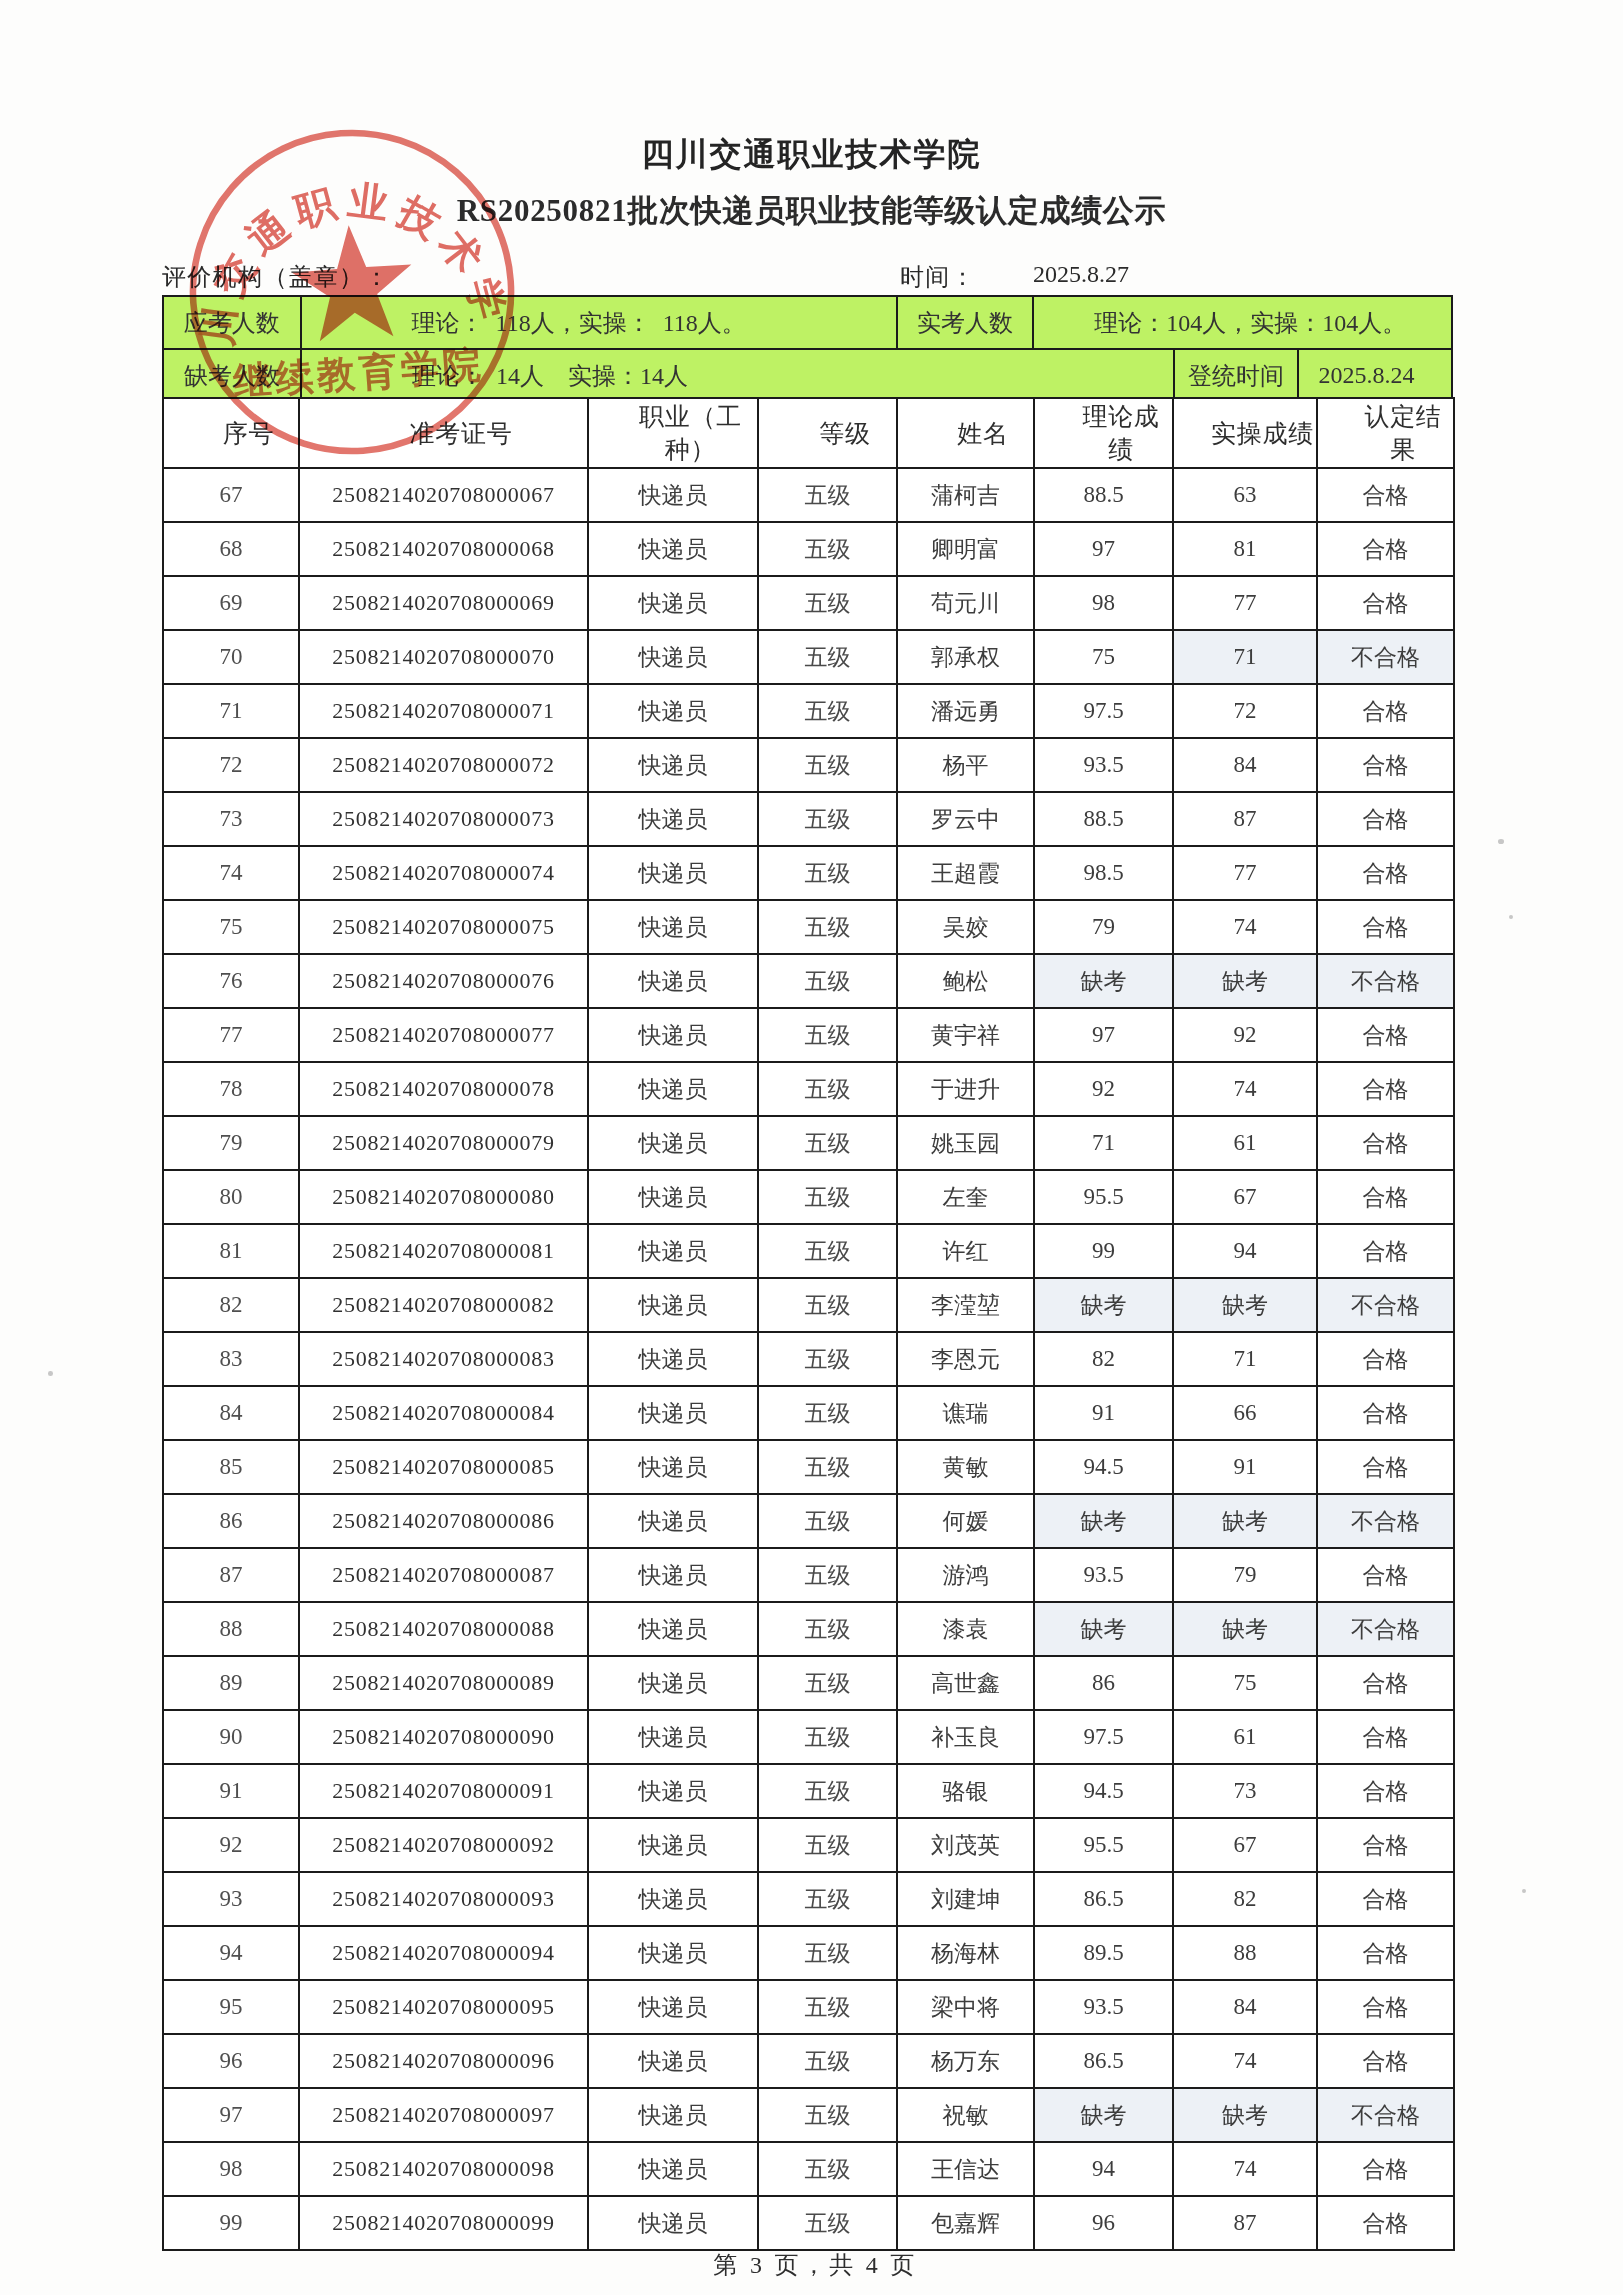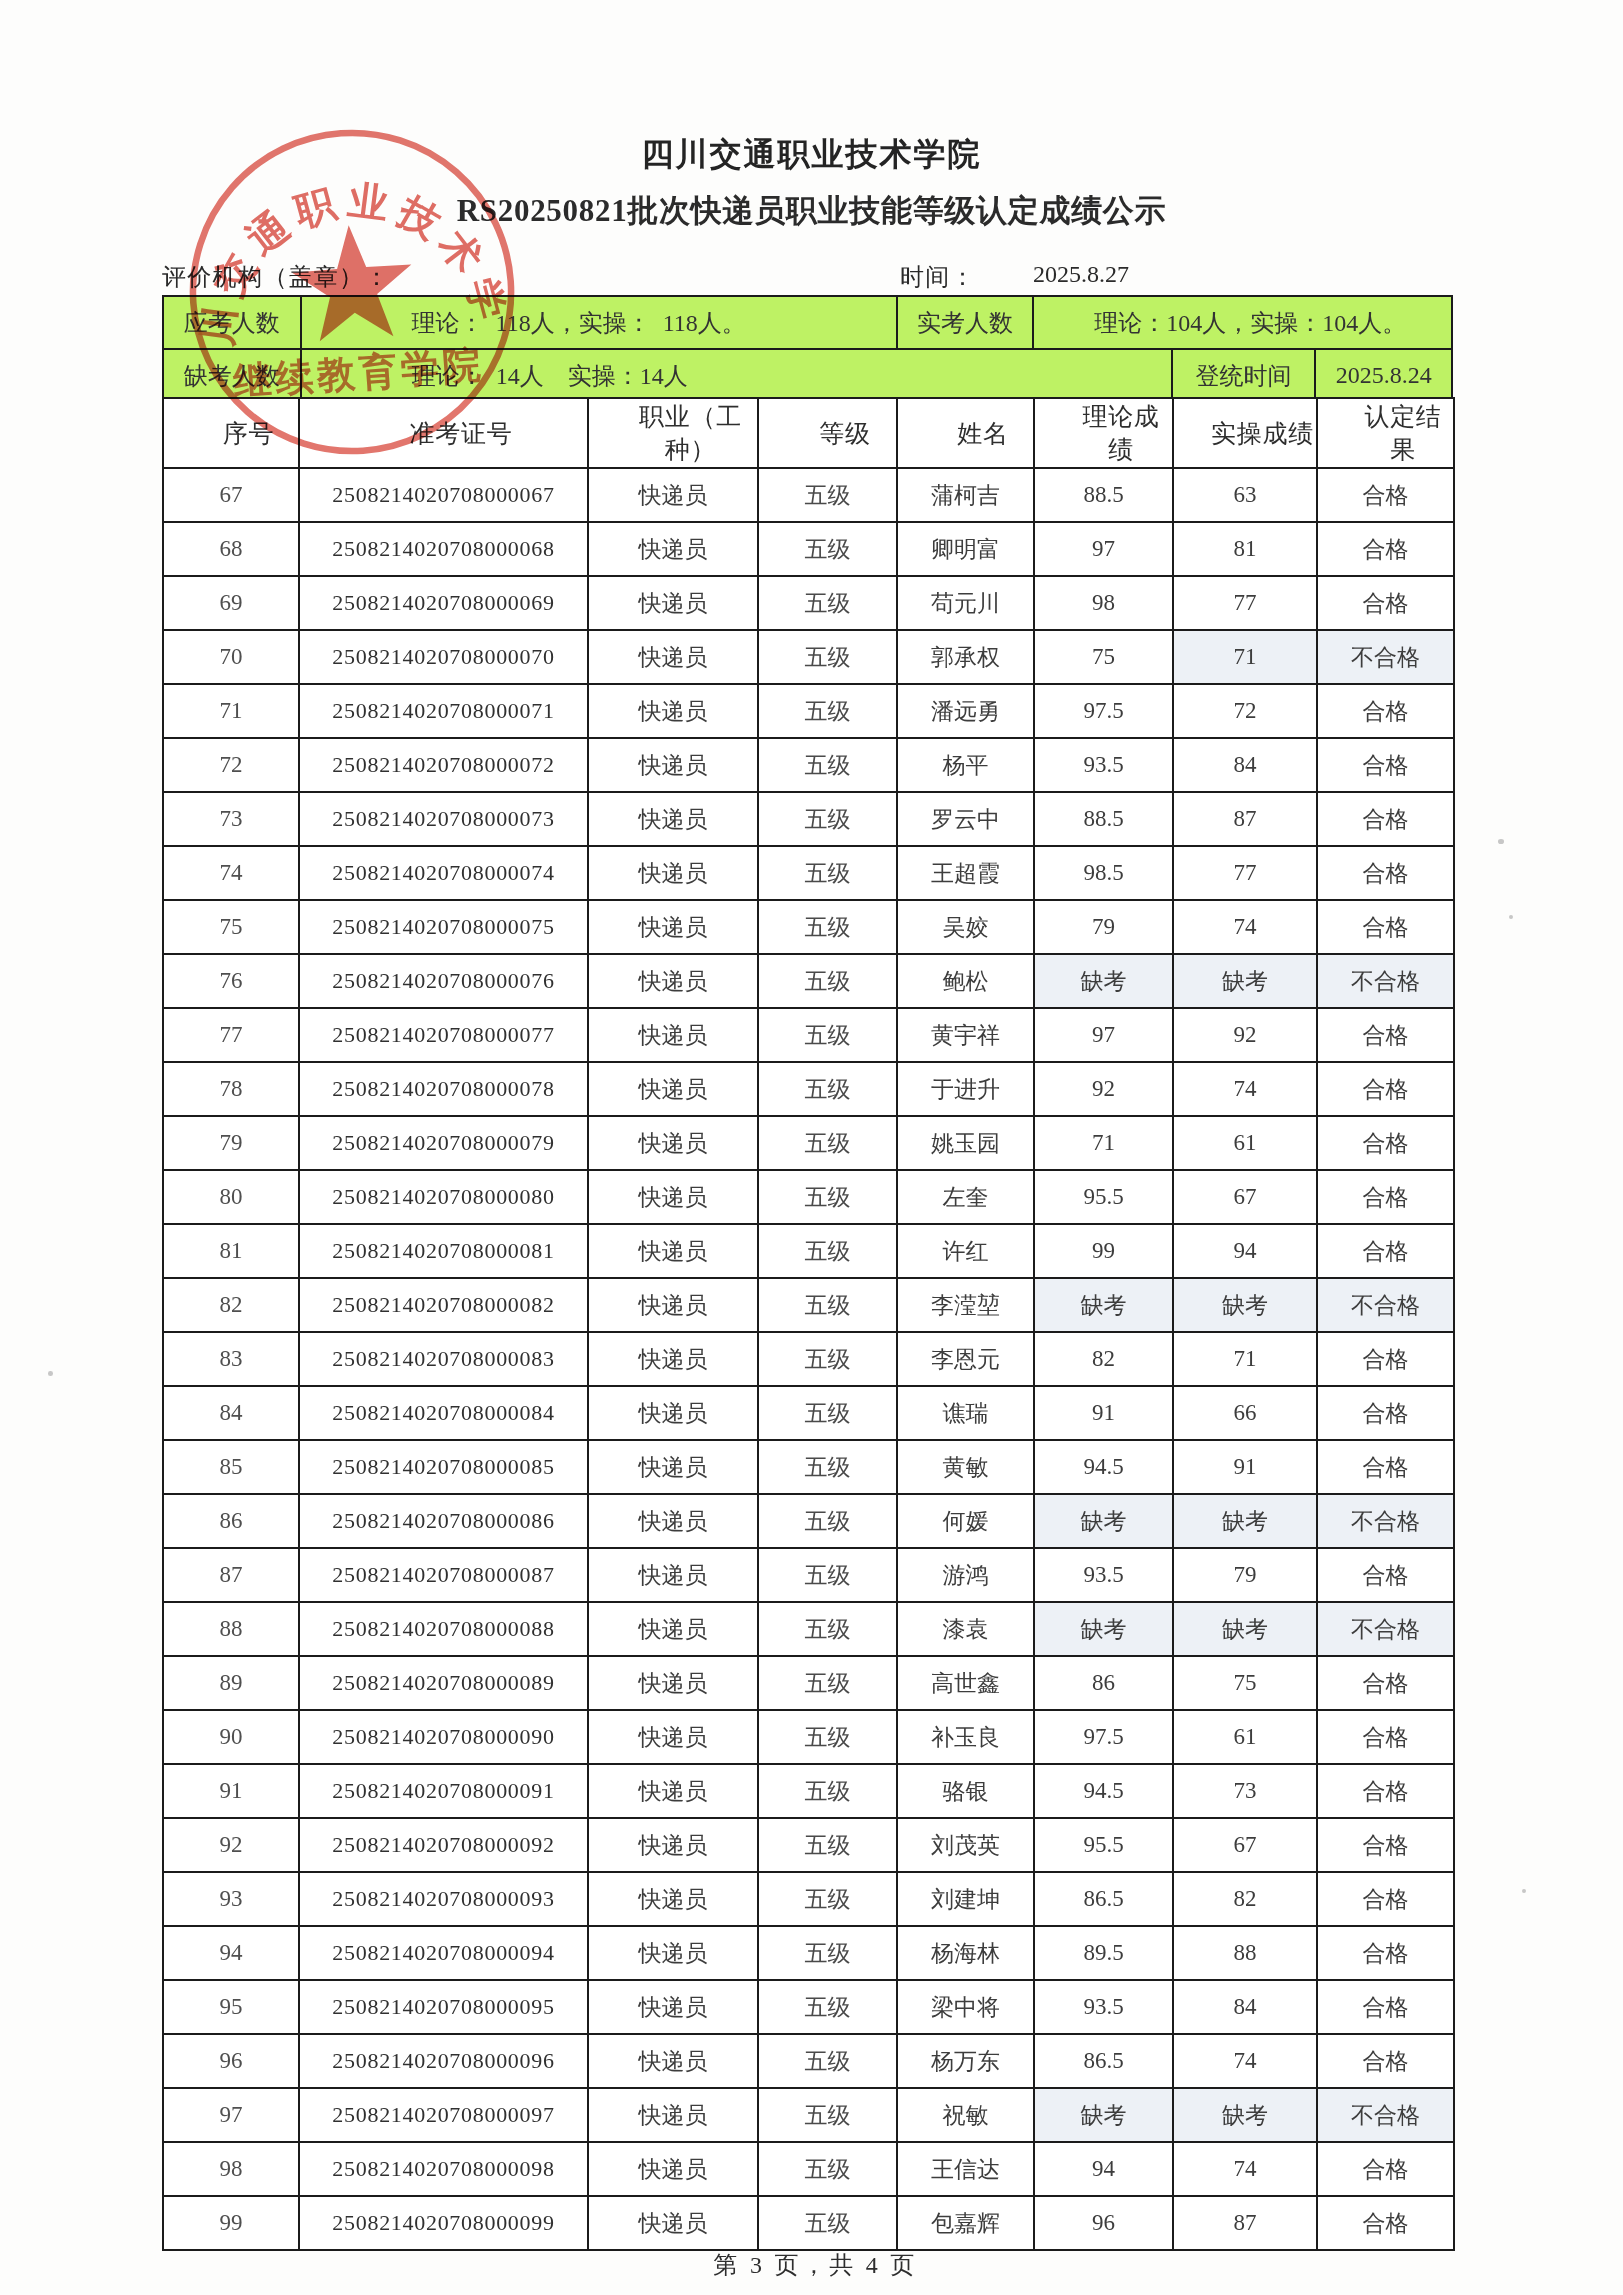--- a/index.html
+++ b/index.html
@@ -64,21 +64,21 @@
   <div class="stats">
     <div class="stats-row">
       <div class="stats-cell" style="width:136px">应考人数</div>
       <div class="stats-cell value" style="width:598px">理论：  118人，实操：  118人。</div>
       <div class="stats-cell" style="width:137px">实考人数</div>
       <div class="stats-cell value tight" style="width:420px">理论：104人，实操：104人。</div>
     </div>
     <div class="stats-row">
       <div class="stats-cell" style="width:136px">缺考人数</div>
       <div class="stats-cell value" style="width:873px">理论：  14人    实操：14人</div>
-      <div class="stats-cell" style="width:144px">登统时间</div>
+      <div class="stats-cell" style="width:124px">登统时间</div>
       <div class="stats-cell" style="width:137px">2025.8.24</div>
     </div>
   </div>
 
   <table class="results">
     <colgroup>
       <col style="width:136px">
         <col style="width:289px">
         <col style="width:170px">
         <col style="width:139px">

